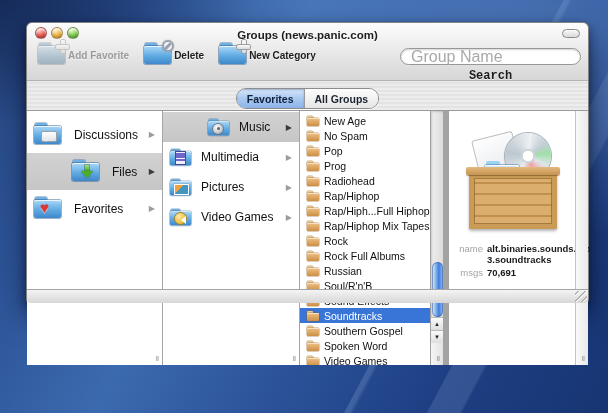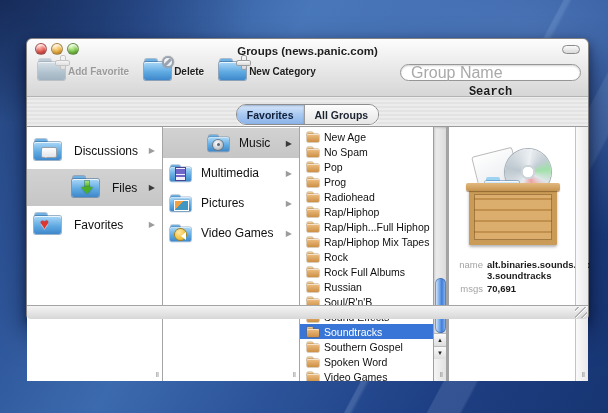--- a/index.html
+++ b/index.html
@@ -6,21 +6,21 @@
   body{font-family:"Liberation Sans","DejaVu Sans",sans-serif; -webkit-font-smoothing:antialiased;}
   #stage{position:relative;width:608px;height:413px;overflow:hidden;
     background:
       radial-gradient(70% 50% at 0% 0%, rgba(8,20,58,.55), transparent 60%),
       radial-gradient(130% 90% at 88% 8%, rgba(125,175,235,.40), transparent 55%),
       linear-gradient(118deg, transparent 68%, rgba(190,215,248,.18) 68.2% 68.7%, transparent 69.2%),
       linear-gradient(118deg, transparent 78%, rgba(190,215,248,.14) 78.2% 82%, transparent 82.4%),
       linear-gradient(118deg, #27477f 0%, #2d5498 18%, #3c6aae 38%, #2e569c 55%, #1e3f84 78%, #173572 100%);
   }
   
-  #win{position:absolute;left:26px;top:38px;width:563px;height:282px;
+  #win{position:absolute;left:26px;top:22px;width:563px;height:282px;
     border-radius:6px 6px 5px 5px;
     background:#e9e9e9;
     box-shadow:0 1px 0 rgba(255,255,255,.25) inset, 0 14px 30px rgba(0,5,30,.55), 0 4px 10px rgba(0,5,30,.45);
     border:1px solid rgba(45,45,45,.55);
     box-sizing:border-box;
   }
   .chrome-top{position:absolute;left:0;top:0;right:0;height:57px;border-radius:6px 6px 0 0;
     background:linear-gradient(#fdfdfd,#ededed 40%,#d6d6d6 100%);}
   
   .titlebar{position:absolute;left:0;top:0;right:0;height:20px;display:flex;align-items:center;}
@@ -81,21 +81,21 @@
     background:linear-gradient(#fdfdfd,#e6e6e6);cursor:default;}
   .seg + .seg{border-left:1px solid #9a9a9a;}
   .seg.on{background:linear-gradient(#d9e7f9,#a9c9f1 50%,#8bb4e9);color:#10203a;
     box-shadow:inset 0 1px 2px rgba(30,70,130,.35);}
   
   .browser{position:absolute;left:0;top:87px;right:0;height:254px;border-top:1px solid #9a9a9a;
     display:flex;background:#fff;box-sizing:content-box;}
   .col{position:relative;background:#fff;box-sizing:border-box;height:254px;}
   .col1{width:136px;border-right:1px solid #a5a5a5;padding-top:5px;}
   .col2{width:137px;border-right:1px solid #a5a5a5;padding-top:1px;}
-  .col3{width:149px;border-right:3px solid #a3a3a3;display:flex;padding:0;text-align:center;}
+  .col3{width:149px;border-right:6px solid #a3a3a3;display:flex;padding:0;text-align:center;}
   .col4{flex:1;}
   .colhandle{position:absolute;right:2px;bottom:2px;font-size:8px;color:#8a8a8a;letter-spacing:1px;
     line-height:8px;cursor:col-resize;}
   
   .row{display:flex;align-items:center;padding:0 5px 0 6px;cursor:default;}
   .row .lbl{flex:1;font-size:12px;color:#101010;}
   .row .chev{font-size:8px;color:#9c9c9c;padding-right:2px;}
   .row.sel{background:linear-gradient(#d2d2d2,#c6c6c6);padding-left:44px;}
   .row.sel .chev{color:#3a3a3a;}
   .cat{height:37px;}

